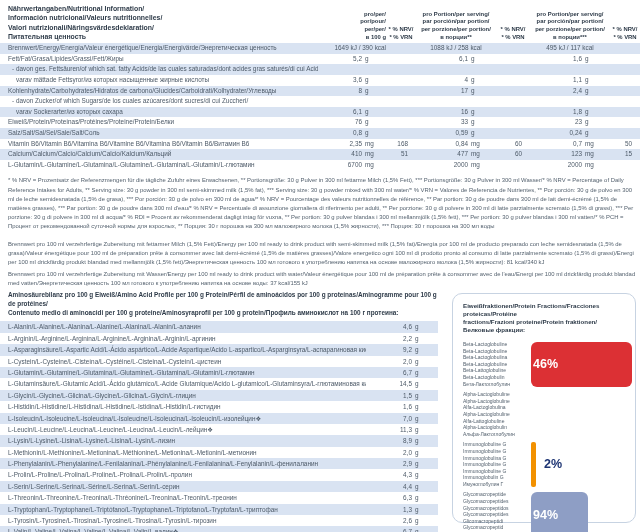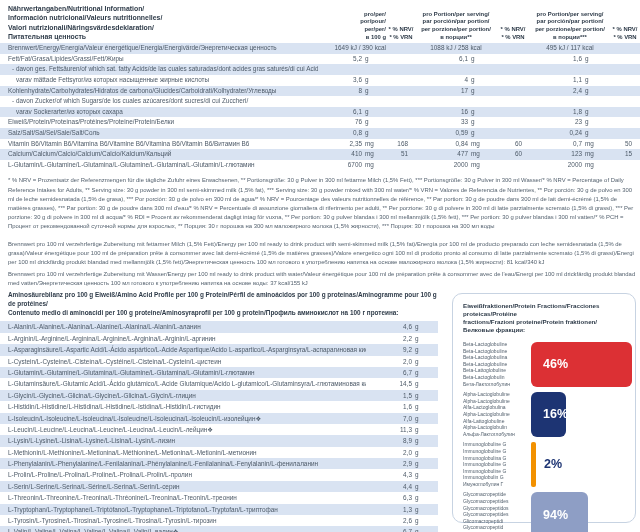--- a/index.html
+++ b/index.html
@@ -58,21 +58,21 @@
     box-sizing:border-box;padding:8px 8px 6px 10px;
   }
   .panel-head{font-weight:bold;font-size:6.2px;line-height:8px;color:#2e3b49;
     white-space:pre-line;}
   .fgroups{margin-top:7px;}
   .fgroup{display:flex;align-items:center;margin-bottom:4px;}
   .flabels{width:64px;font-size:5px;line-height:6.6px;color:#55626f;
     white-space:pre-line;flex-shrink:0;}
   .fbarwrap{display:flex;align-items:center;margin-left:4px;}
   .fbar{border-radius:6px;display:flex;align-items:center;}
-  .fbar .pct{color:#ffffff;font-weight:bold;font-size:12.5px;padding-left:12px;}
+  .fbar .pct{color:#ffffff;font-weight:bold;font-size:12.5px;padding-left:2px;}
   .pct-out{color:#1d3473;font-weight:bold;font-size:12.5px;margin-left:8px;}
 </style>
 </head>
 <body>
 
 <div class="page">
 
   <div class="nutri">
     <div class="head-grid">
       <div class="title">Nährwertangaben/Nutritional Information/
@@ -365,25 +365,20 @@
           </div>
         </div>
         <div class="fgroup">
           <div class="flabels">Alpha-Lactoglobuline
 Alpha-Lactoglobuline
 Alfa-Lactoglobulina
 Alpha-Lactoglobuline
 Alfa-Lattoglobuline
 Alpha-Lactoglobulin
 Альфа-Лактоглобулин</div>
-          <div class="fbarwrap">
-            <div class="fbar" style="background: rgb(29, 52, 115); width: 35px; height: 45px;">
-              <span class="pct">16%</span>
-            </div>
-          </div>
         </div>
         <div class="fgroup">
           <div class="flabels">Immunoglobuline G
 Immunoglobuline G
 Immunoglobulina G
 Immunoglobuline G
 Immunoglobuline G
 Immunoglobulin G
 Имуноглобулин Г</div>
           <div class="fbarwrap">

